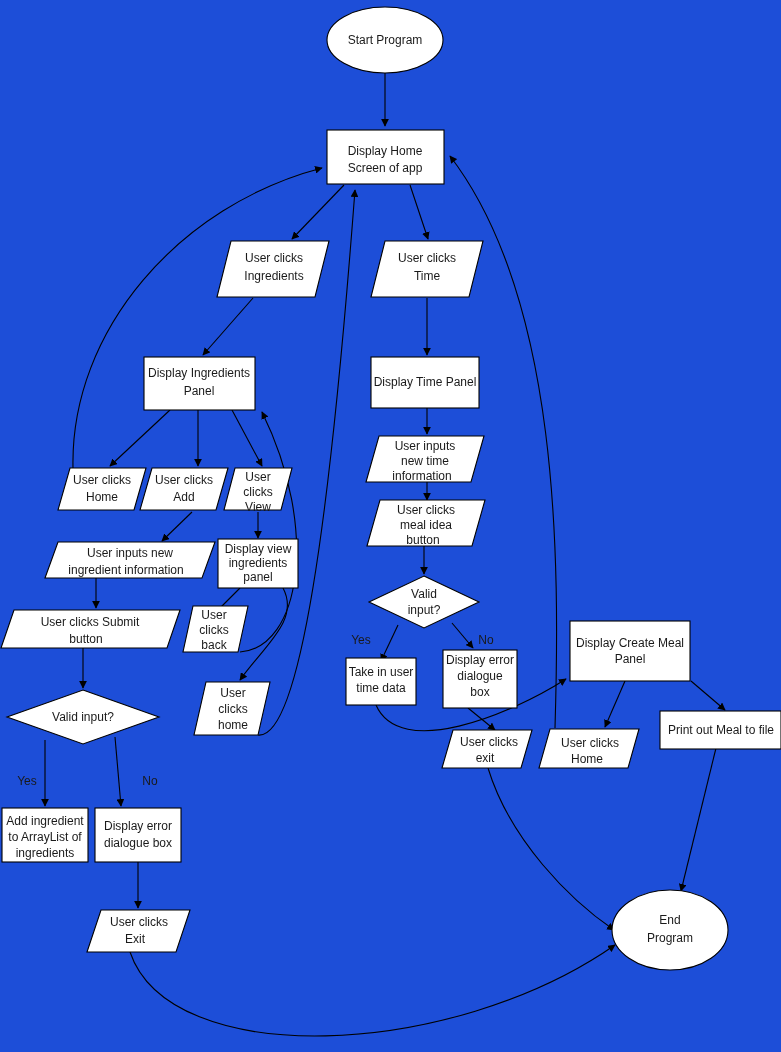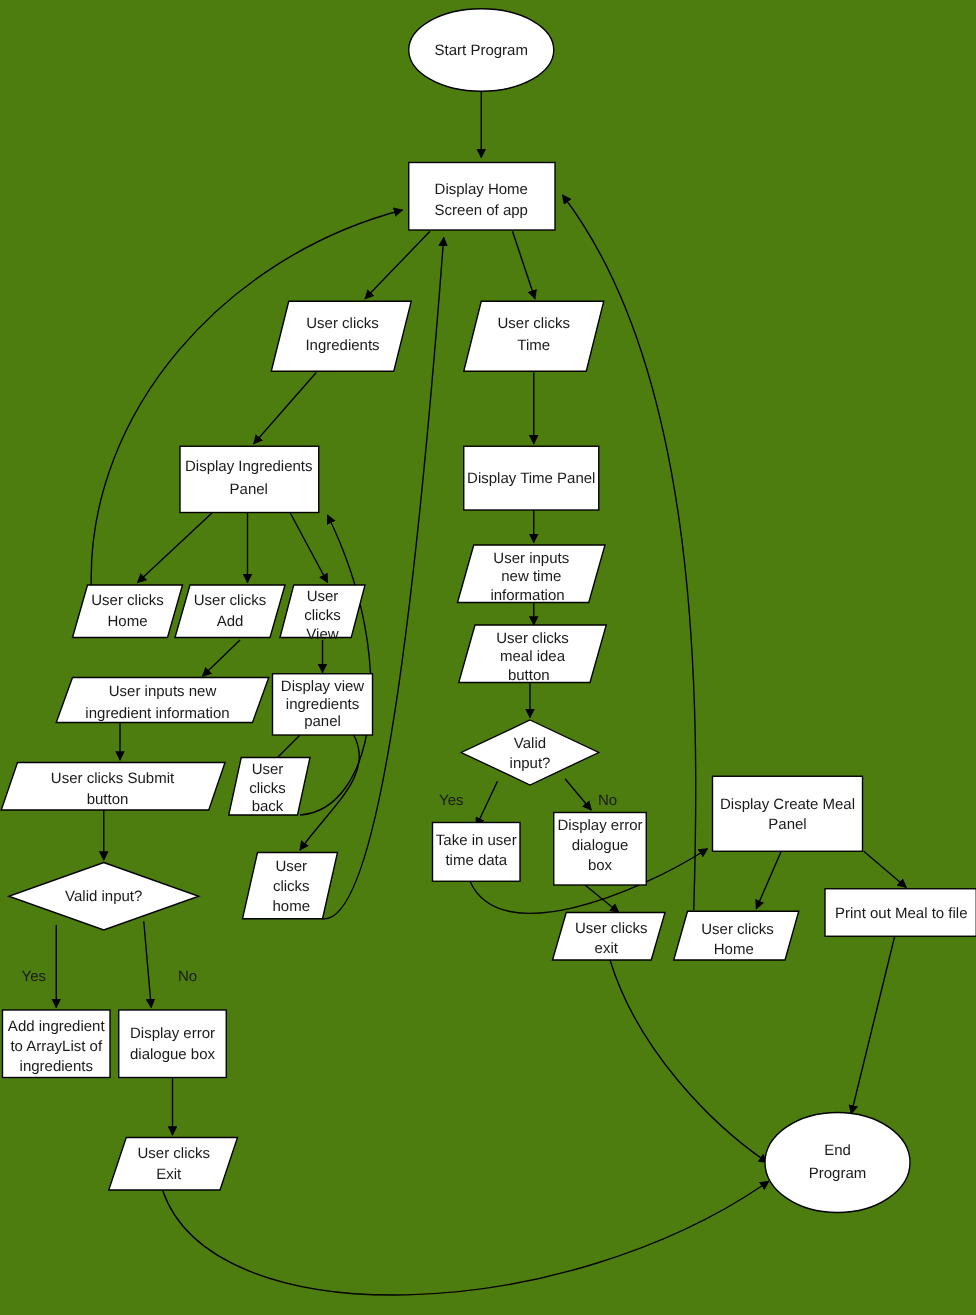--- a/index.html
+++ b/index.html
@@ -10,21 +10,21 @@
   body {
     width: 781px;
     height: 1052px;
     font-family: "Liberation Sans", sans-serif;
     overflow: hidden;
   }
   #flow-root {
     position: relative;
     width: 781px;
     height: 1052px;
-    background: #4d7c0f;
+    background: #1d4ed8;
   }
   svg#flow-svg {
     display: block;
     width: 781px;
     height: 1052px;
   }
   .shape {
     fill: #ffffff;
     stroke: #000000;
     stroke-width: 1.1;

